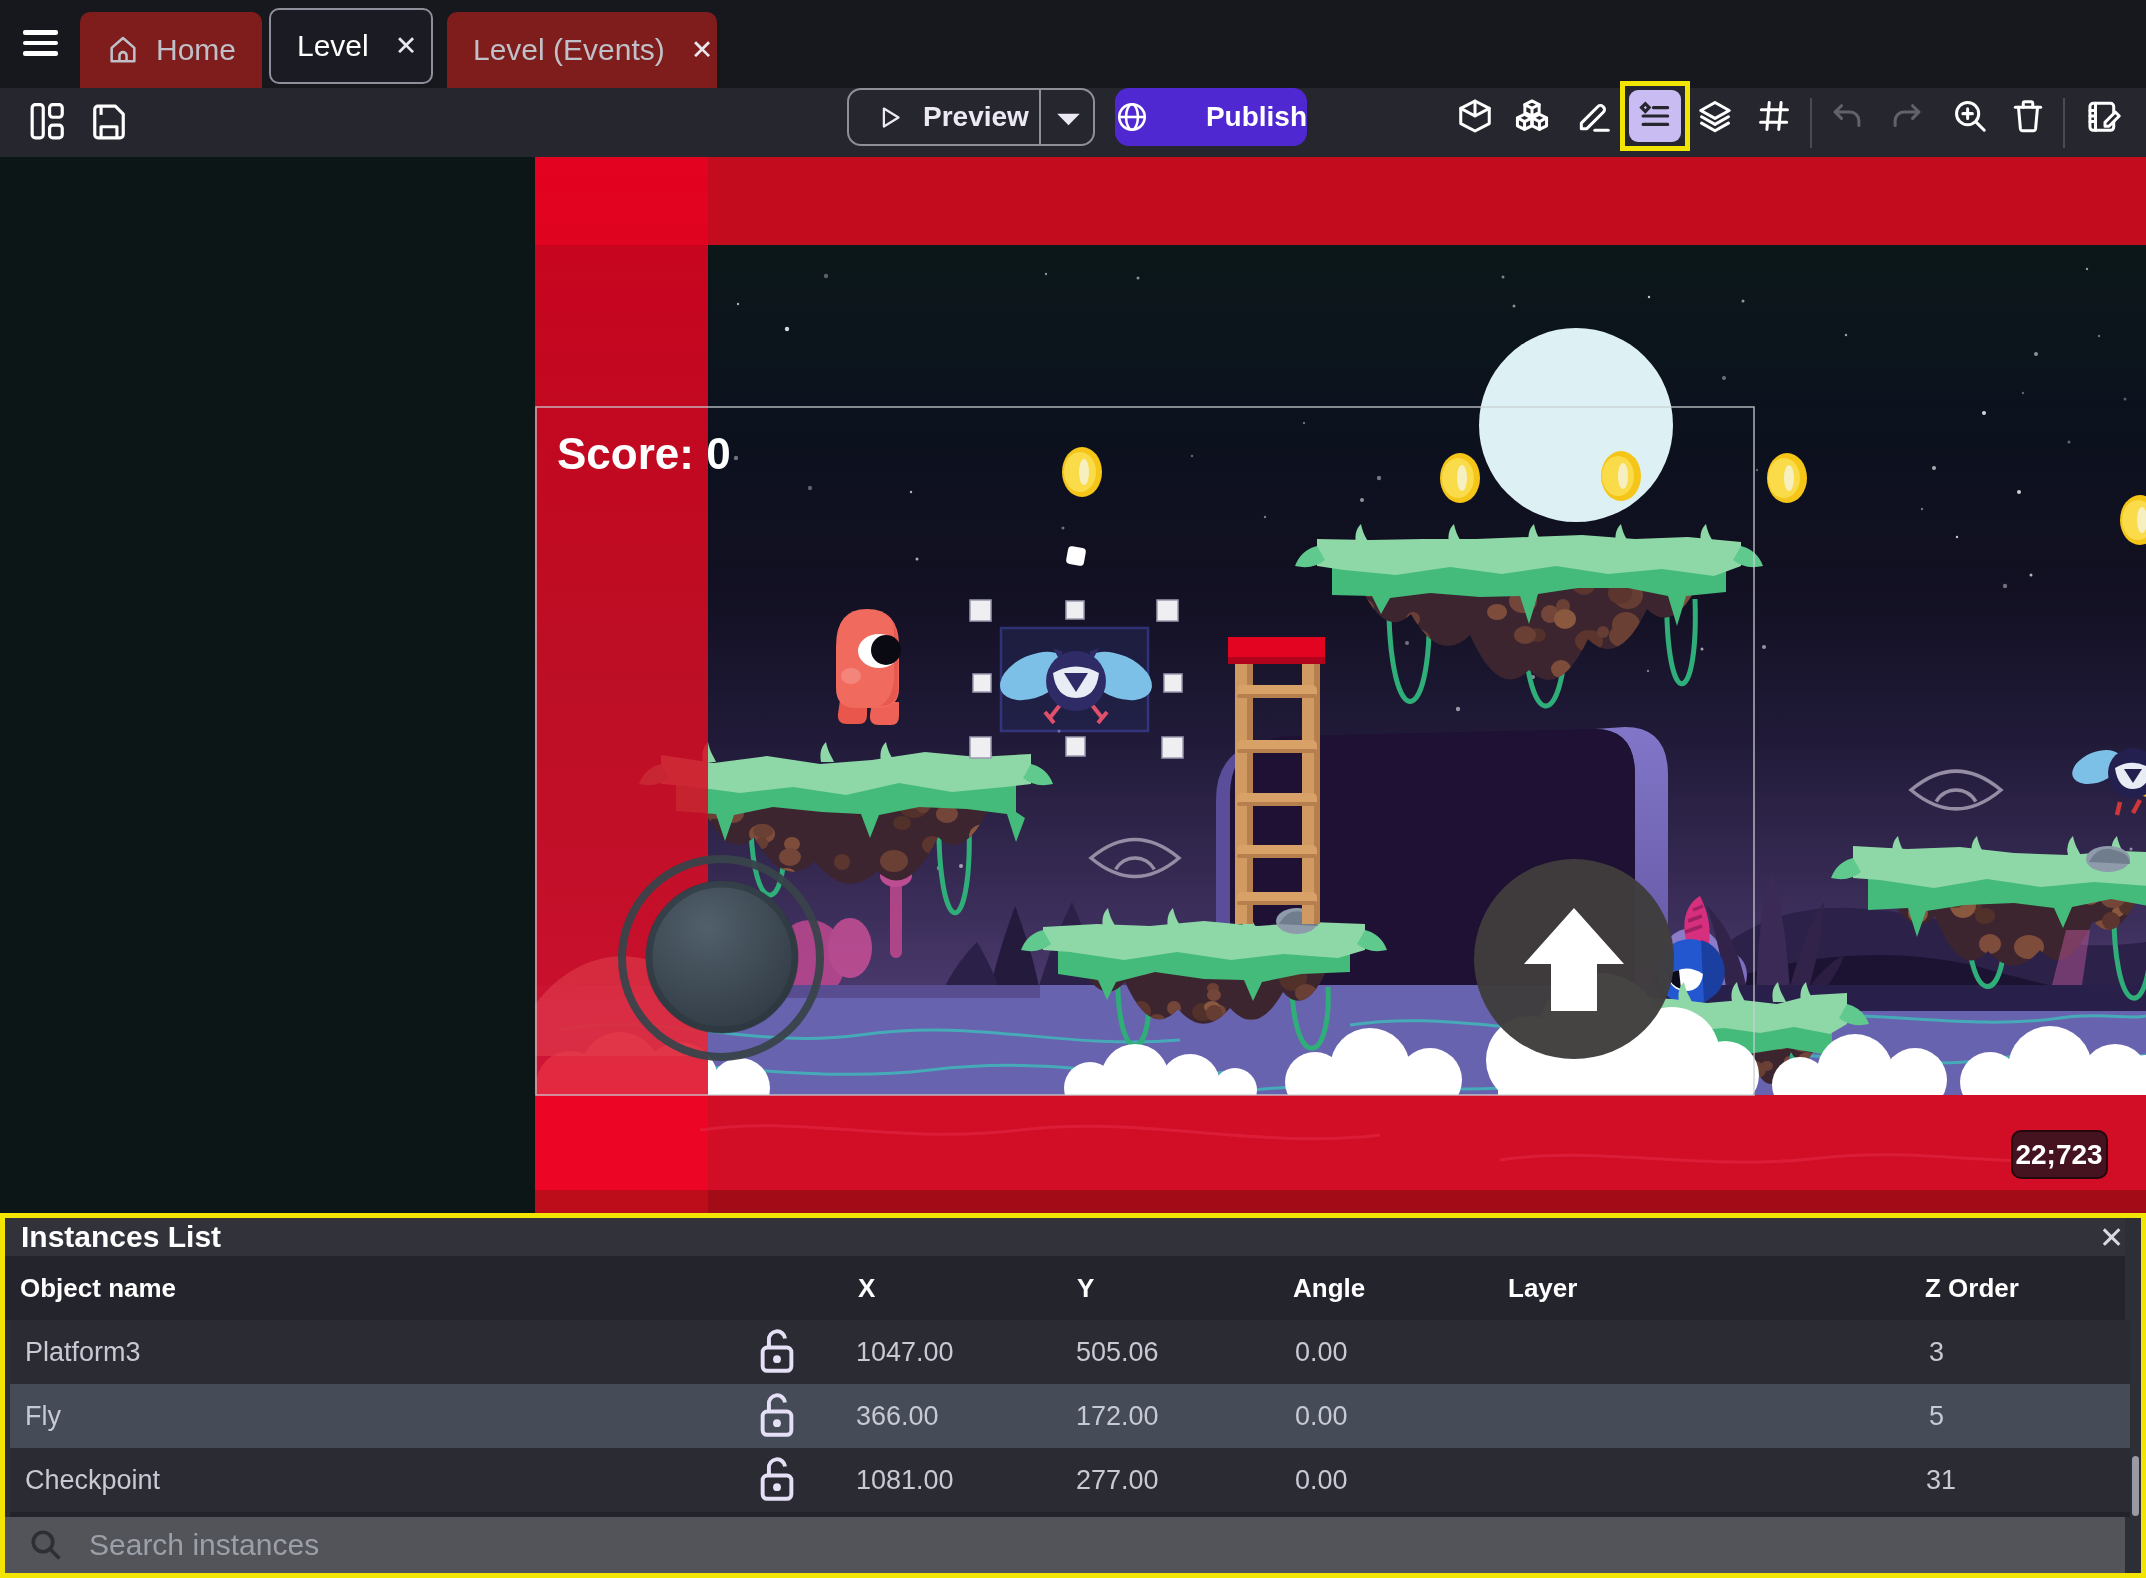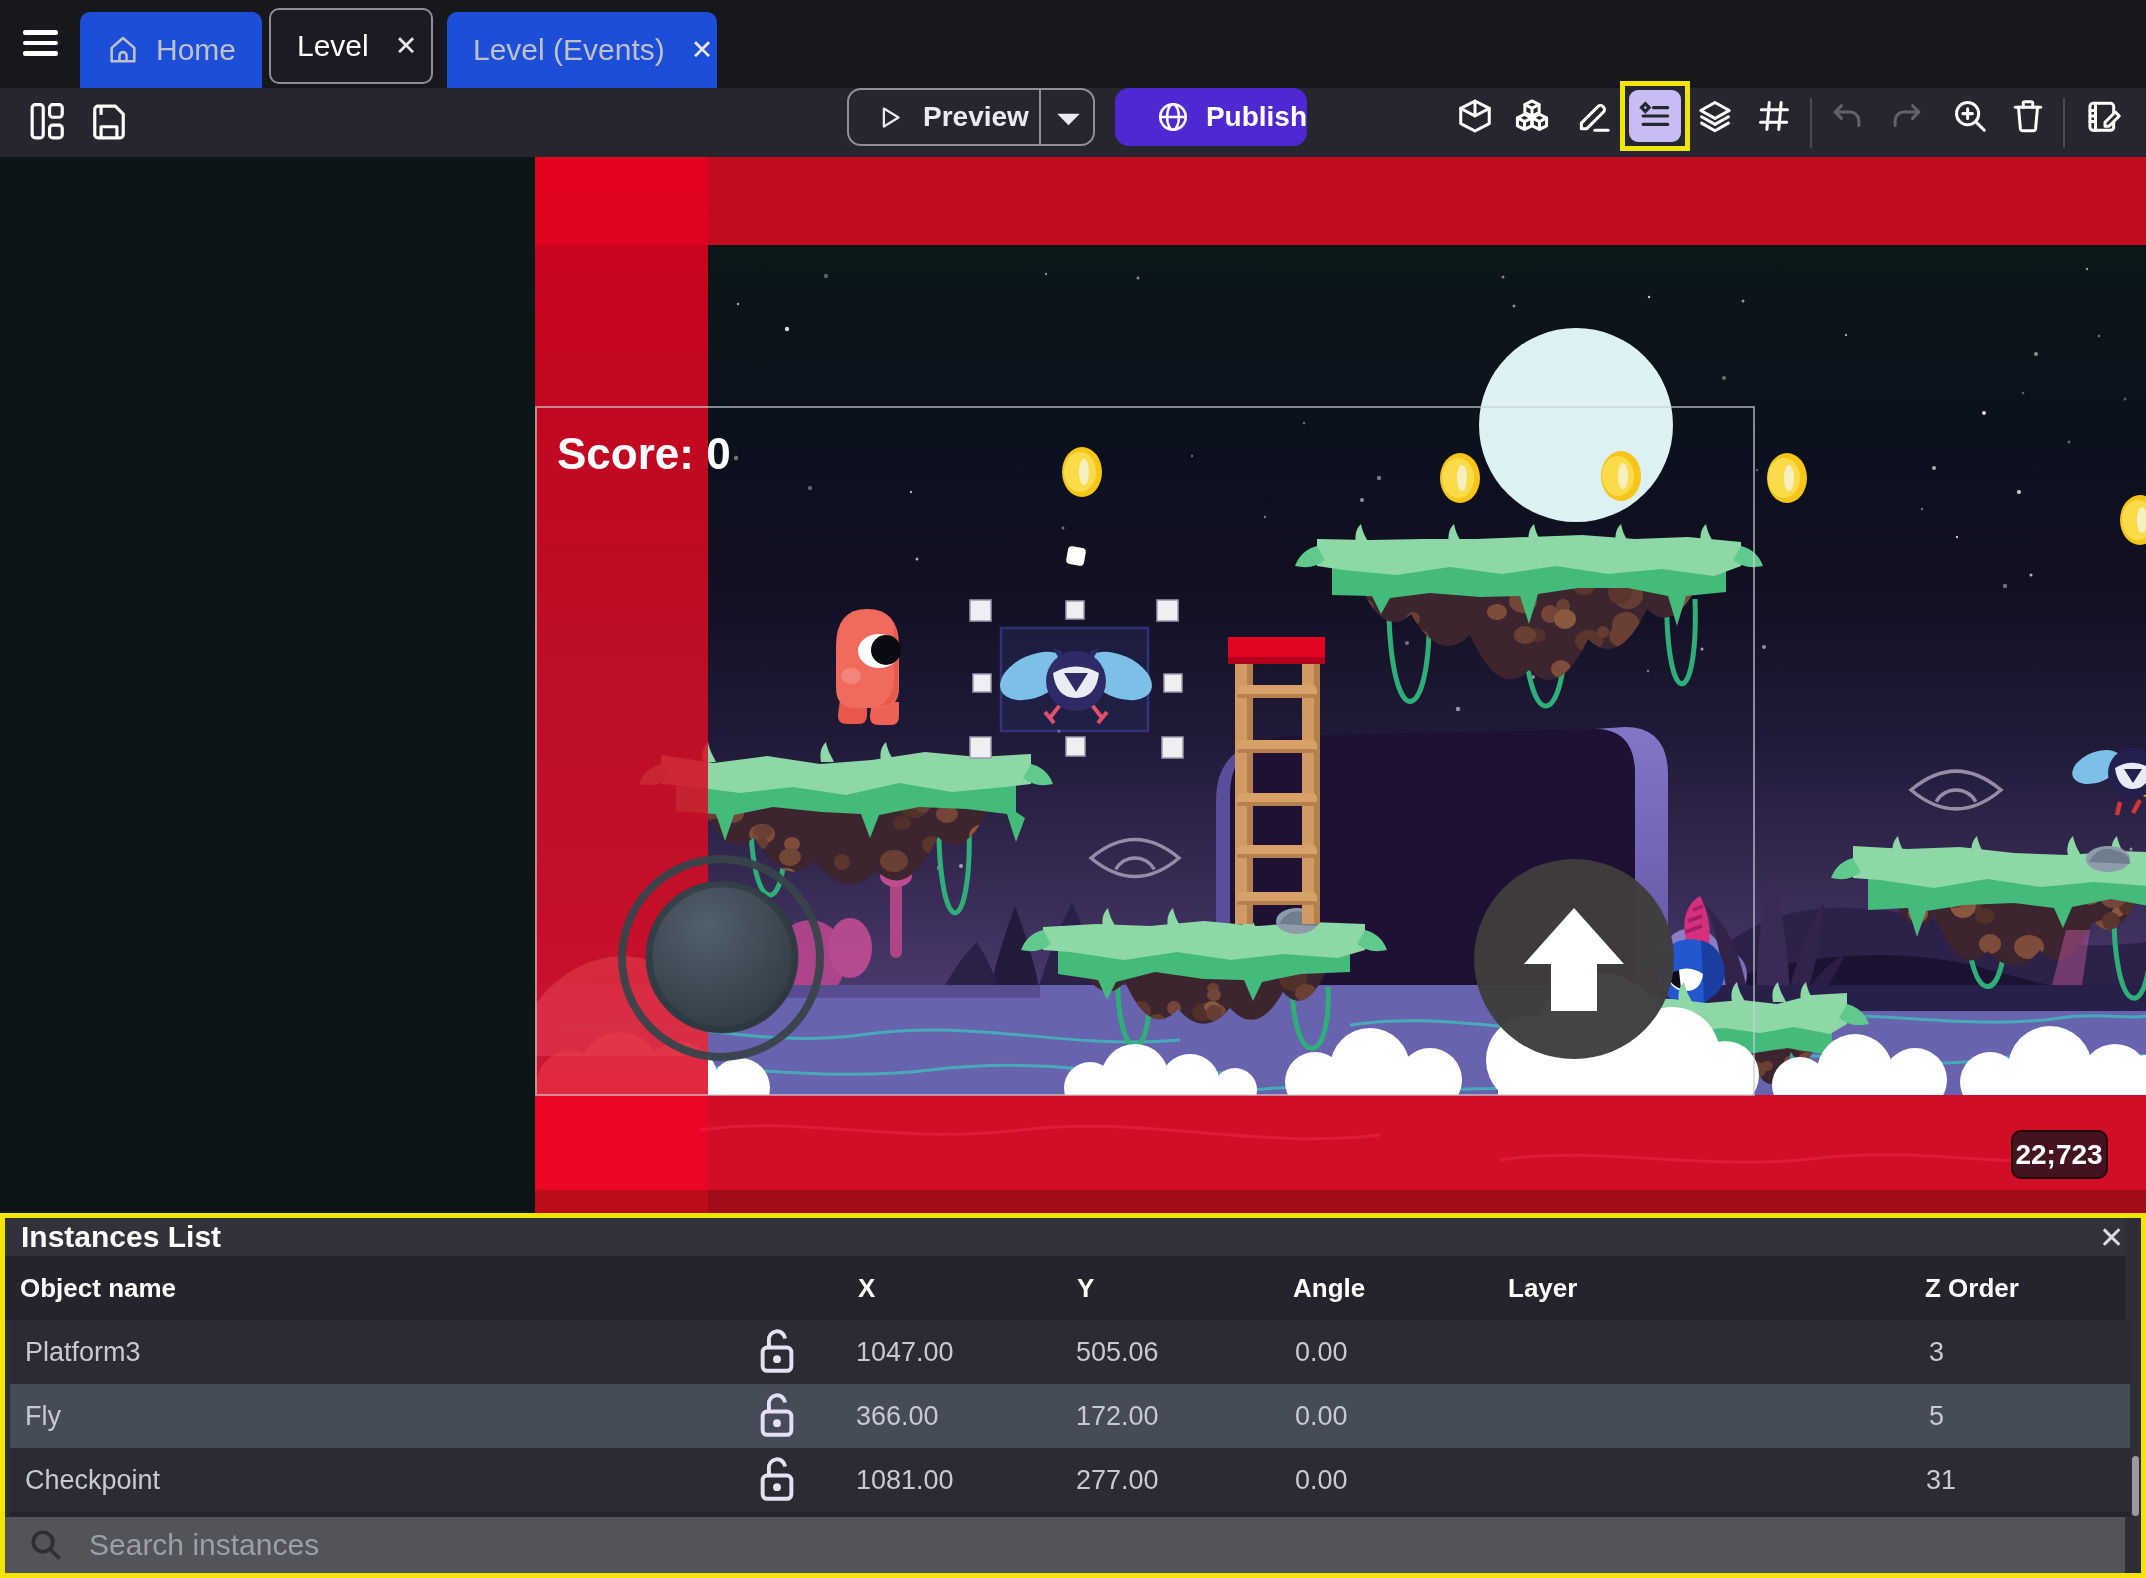--- a/index.html
+++ b/index.html
@@ -3,27 +3,27 @@
 <meta charset="utf-8">
 <style>
   html,body{margin:0;padding:0;background:#17171e;}
   body{width:2146px;height:1578px;position:relative;overflow:hidden;font-family:"Liberation Sans",sans-serif;}
   .abs{position:absolute;}
   
   .tabbar{position:absolute;left:0;top:0;width:2146px;height:88px;background:#17171e;}
   .burger{position:absolute;left:23px;top:30px;width:35px;}
   .burger div{height:4.5px;background:#fff;border-radius:2px;margin-bottom:6px;}
   .tab{position:absolute;top:12px;height:76px;border-radius:10px 10px 0 0;display:flex;align-items:center;color:#bfc0c8;font-size:30px;}
-  .tab.inactive{background:#1d4ed8;align-items:center;}
+  .tab.inactive{background:#7f1d1d;align-items:center;}
   .tab.active{top:8px;height:72px;background:#1b1b23;border:2px solid #8f8f9b;border-radius:10px;color:#fff;}
   .tabx{font-size:27px;color:#e8e8ee;margin-left:26px;}
   
   .toolbar{position:absolute;left:0;top:88px;width:2146px;height:69px;background:#26262e;}
   .btn-preview{position:absolute;left:847px;top:0px;width:248px;height:58px;border:2px solid #8f8f9a;border-radius:14px;box-sizing:border-box;display:flex;align-items:center;color:#ece9f4;font-weight:bold;font-size:28px;}
-  .btn-publish{position:absolute;left:1115px;top:0px;width:192px;height:58px;background:#5028d2;border-radius:14px;display:flex;align-items:center;justify-content:flex-end;color:#fff;font-weight:bold;font-size:28px;}
+  .btn-publish{position:absolute;left:1115px;top:0px;width:192px;height:58px;background:#5028d2;border-radius:14px;display:flex;align-items:center;justify-content:space-between;color:#fff;font-weight:bold;font-size:28px;}
   .vsep{position:absolute;top:10px;width:2px;height:50px;background:#4a4a54;}
   
   .panel{position:absolute;left:0;top:1213px;width:2146px;height:365px;background:#2e2e37;border:5px solid #f2e403;box-sizing:border-box;}
   .prow{position:absolute;left:5px;width:2120px;color:#c7c9d3;font-size:27px;}
   .pcell{position:absolute;top:50%;transform:translateY(-50%);}
   .ptitle{left:0;top:0;height:38px;background:#32323b;color:#fff;font-weight:bold;font-size:30px;}
   .phead{left:0;top:38px;height:64px;background:#24242d;color:#fff;font-weight:bold;font-size:26px;}
   .pr1{top:102px;height:64px;background:#2b2b34;}
   .pr2{top:166px;height:64px;background:#464b58;}
   .pr3{top:230px;height:64px;background:#2b2b34;}

